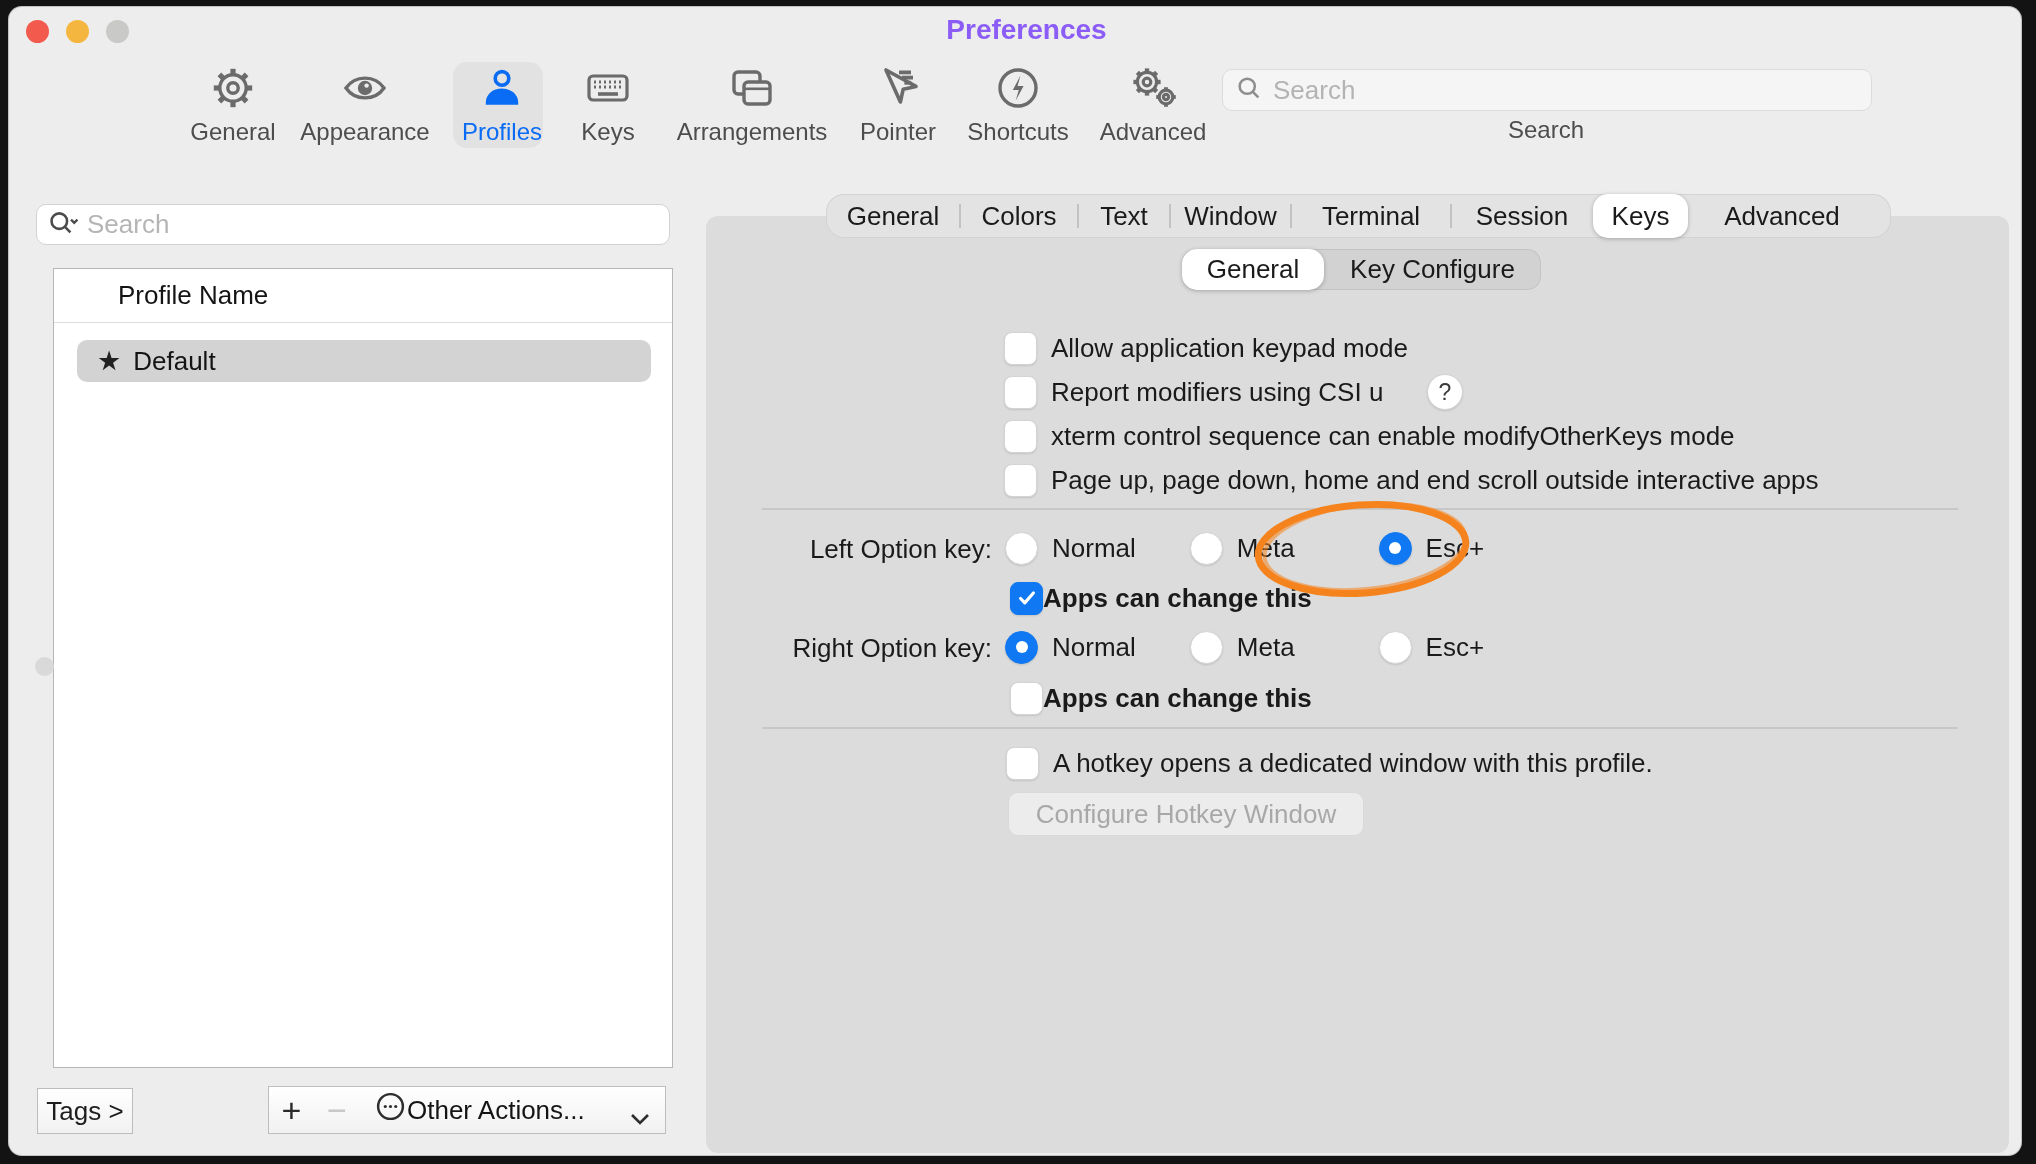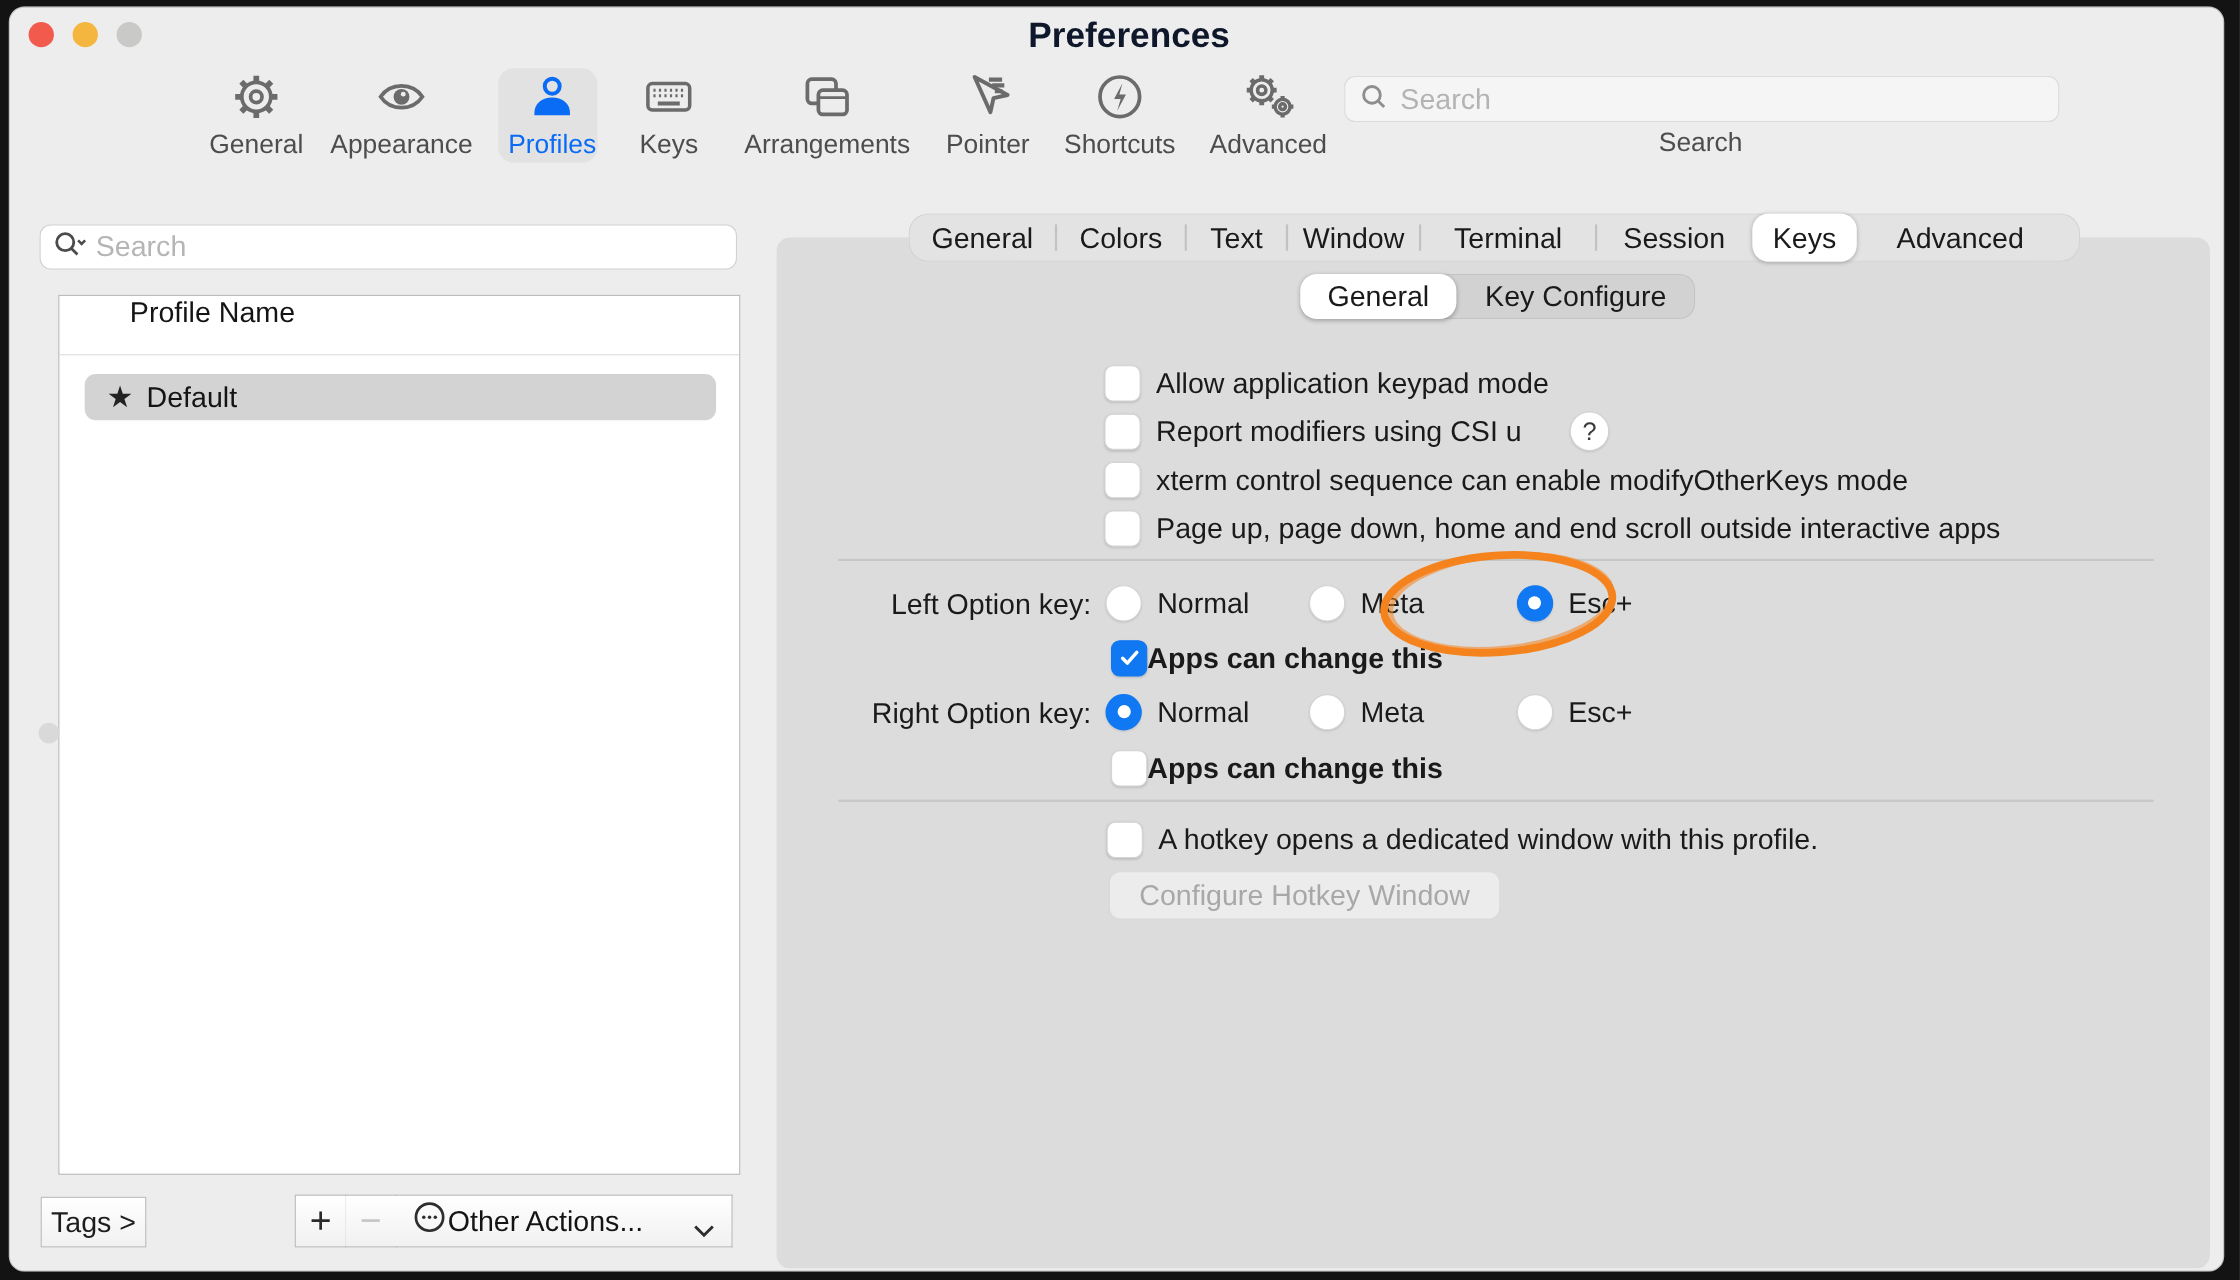--- a/index.html
+++ b/index.html
@@ -6,41 +6,41 @@
   *{box-sizing:border-box;font-family:"Liberation Sans","DejaVu Sans",sans-serif;}
   .stage{position:relative;width:2036px;height:1164px;overflow:hidden;background:#131313;}
   .window{position:absolute;left:8px;top:6px;width:2014px;height:1150px;background:#ededed;
           border-radius:14px;box-shadow:inset 0 0 0 1px rgba(0,0,0,.18);}
   
   .tl{position:absolute;width:23px;height:23px;border-radius:50%;top:14px;}
   .tl.red{left:18px;background:#f35a4e;}
   .tl.yellow{left:58px;background:#f4b63e;}
   .tl.gray{left:98px;background:#c9c9c7;}
   .win-title{position:absolute;top:8px;left:0;width:100%;text-align:center;
-             font-size:32px;font-weight:700;color:#0f172a;padding-left:23px;}
+             font-size:28px;font-weight:700;color:#8b5cf6;padding-left:23px;}
   
   .tb-item{position:absolute;top:56px;width:160px;height:86px;display:flex;flex-direction:column;
            align-items:center;justify-content:flex-start;transform:translateX(-50%);}
   .tb-item .ic{height:52px;display:flex;align-items:center;justify-content:center;color:#6b6b6b;}
   .tb-item .lbl{font-size:24px;color:#4d4d4d;margin-top:4px;white-space:nowrap;}
   .tb-item.on .lbl,.tb-item.on .ic{color:#0a6cf5;}
   .tb-sel-bg{position:absolute;left:445px;top:56px;width:90px;height:86px;border-radius:14px;
              background:#e2e2e2;}
   .tb-search{position:absolute;left:1214px;top:63px;width:650px;height:42px;border-radius:10px;
              background:#f5f5f5;border:1.5px solid #dcdcdc;display:flex;align-items:center;padding:0 12px;}
   .tb-search .ph{font-size:26px;color:#b3b3b3;margin-left:10px;}
   .tb-search-lbl{position:absolute;left:1538px;top:110px;transform:translateX(-50%);
                  font-size:24px;color:#4d4d4d;}
   
   .lp-search{position:absolute;left:28px;top:198px;width:634px;height:41px;border-radius:10px;
              background:#fff;border:1.5px solid #d2d2d2;display:flex;align-items:center;padding:0 10px;}
   .lp-search .ph{font-size:26px;color:#b5b5b5;margin-left:8px;}
   .listbox{position:absolute;left:45px;top:262px;width:620px;height:800px;background:#fff;
            border:1.5px solid #b6b6b6;}
-  .list-head{position:absolute;left:0;top:0;width:100%;height:54px;display:flex;
+  .list-head{position:absolute;left:0;top:0;width:100%;height:54px;display:flex;align-items:center;
              border-bottom:1.5px solid #dcdcdc;padding-left:28px;}
   .list-head span{margin-left:36px;font-size:26px;color:#141414;}
   .profile-row{position:absolute;left:23px;top:71px;width:574px;height:42px;border-radius:10px;
                background:#d3d3d3;display:flex;align-items:center;font-size:26px;color:#141414;}
   .profile-row .star{margin:0 12px 0 20px;font-size:27px;color:#222;}
   .edge-dot{position:absolute;left:27px;top:651px;width:19px;height:19px;border-radius:50%;background:#d9d9d9;}
   .btn{background:linear-gradient(#ffffff,#f1f1f1);border:1.5px solid #bdbdbd;color:#1d1d1d;}
   .tags-btn{position:absolute;left:29px;top:1082px;width:96px;height:46px;font-size:26px;
             display:flex;align-items:center;justify-content:center;}
   .plus-btn{position:absolute;left:260px;top:1080px;width:47px;height:48px;font-size:34px;

